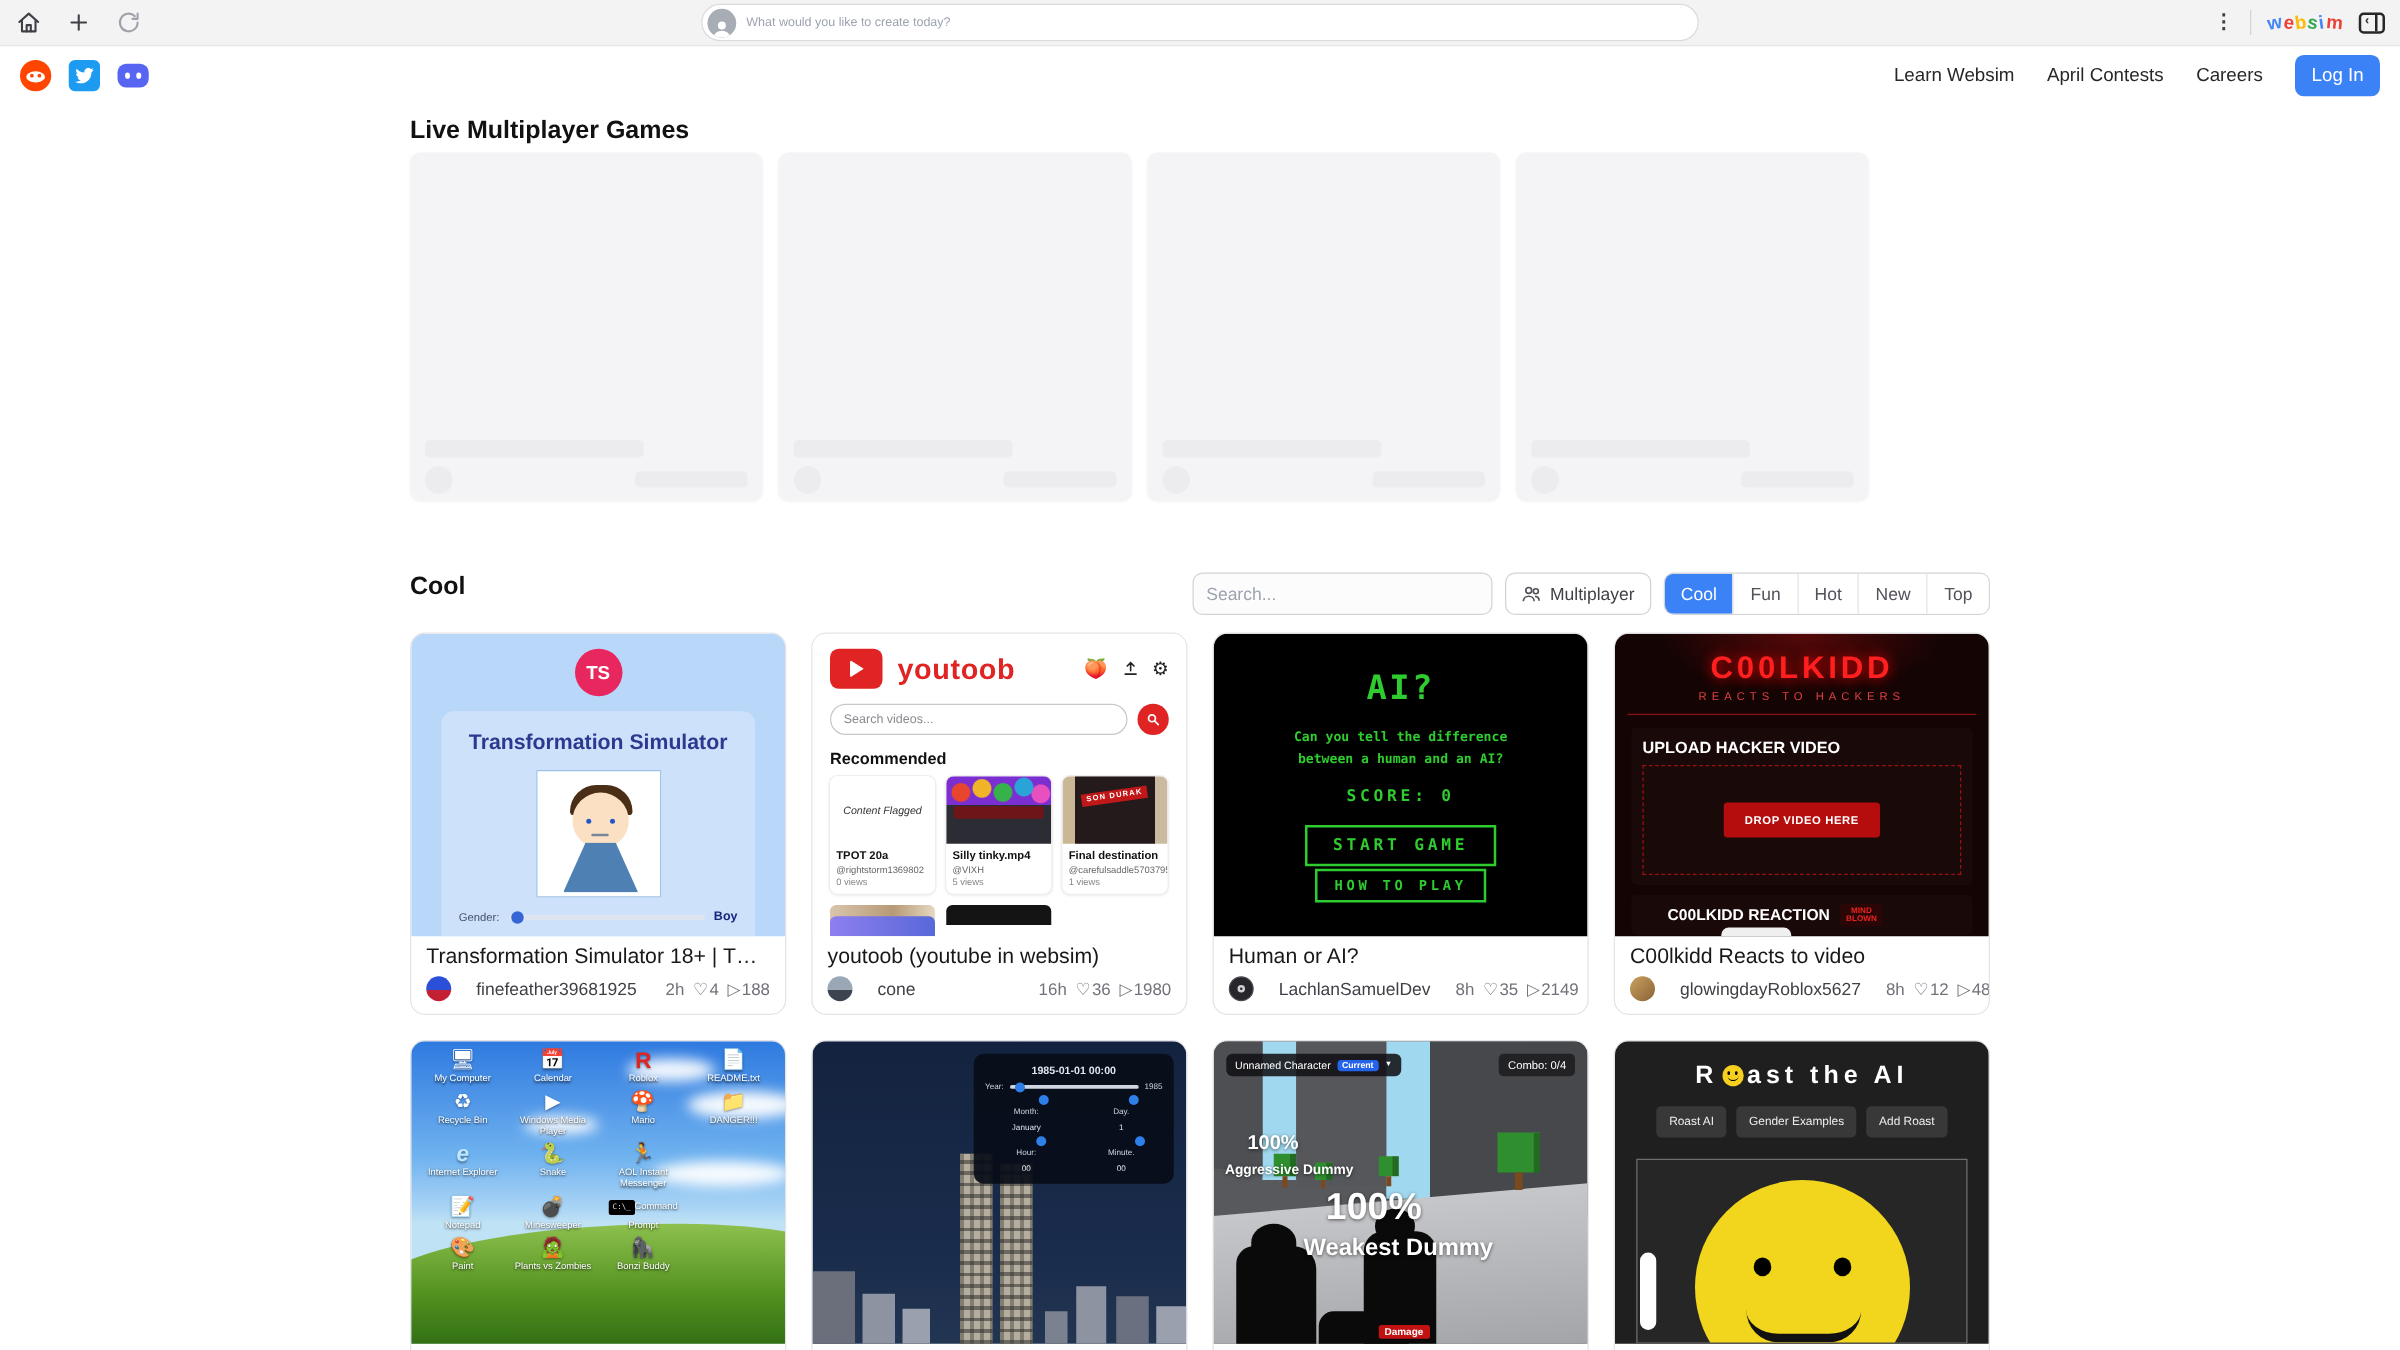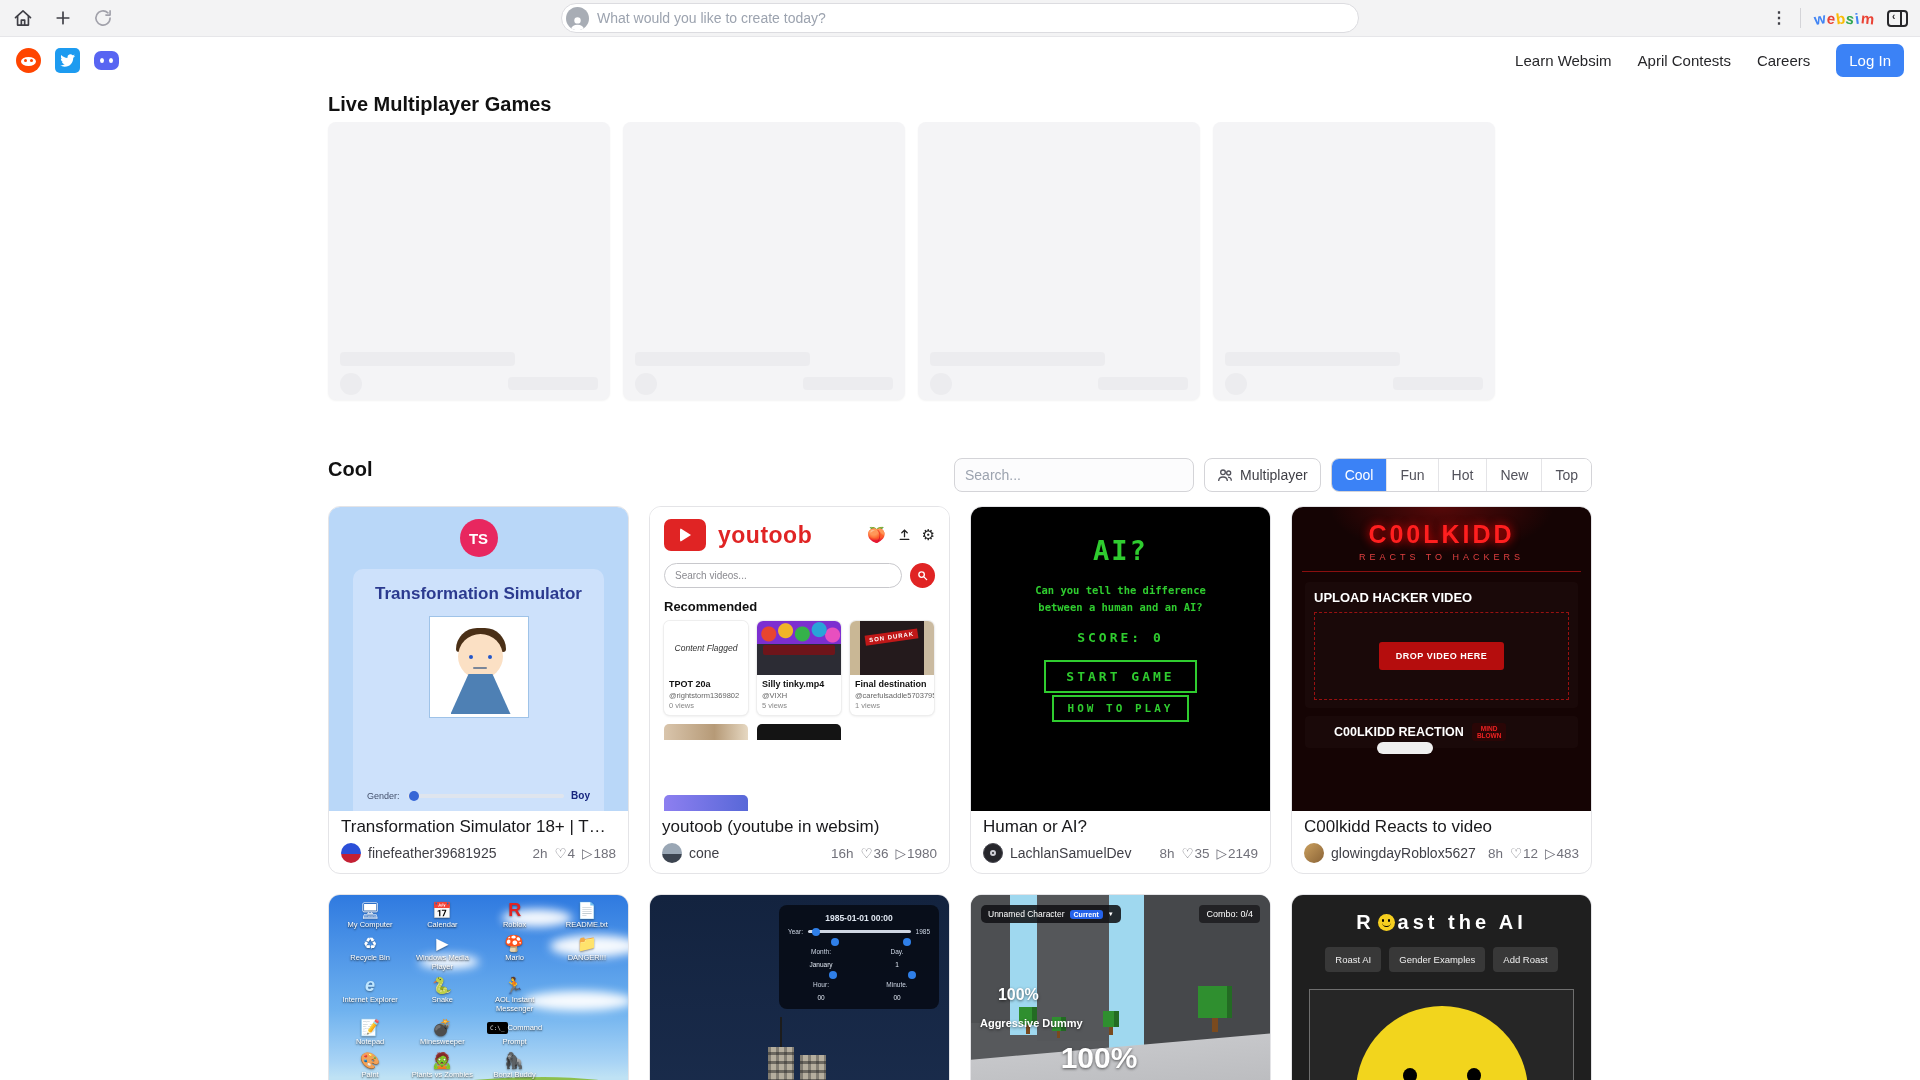--- a/index.html
+++ b/index.html
@@ -10,21 +10,21 @@
   .topbar { position:relative; height:37px; background:#f3f3f4; border-bottom:1px solid #e6e6e9;
     display:flex; align-items:center; padding:0 12px; }
   .tb-left { display:flex; align-items:center; gap:18px; }
   .tb-icon { width:22px; height:22px; display:flex; align-items:center; justify-content:center; cursor:pointer; }
   .tb-search { position:absolute; left:50%; top:3px; transform:translateX(-50%);
     width:798px; height:30px; background:#fff; border:1px solid #dcdce0; border-radius:16px;
     display:flex; align-items:center; padding:0 10px 0 4px; }
   .tb-search .avatar-ph { width:23px; height:23px; border-radius:50%; background:#a8adb5;
     display:flex; align-items:flex-end; justify-content:center; overflow:hidden; flex:none; }
   .tb-search input { border:none; outline:none; background:transparent; flex:1; margin-left:8px;
-    font-size:14px; color:#333; font-family:inherit; }
+    font-size:10px; color:#333; font-family:inherit; }
   .tb-search input::placeholder { color:#9ca3af; }
   .tb-right { margin-left:auto; display:flex; align-items:center; gap:13px; }
   .kebab { font-size:16px; font-weight:bold; color:#3f3f46; letter-spacing:0; cursor:pointer; line-height:1; }
   .tb-divider { width:1px; height:20px; background:#d4d4d8; }
   .websim-logo { display:flex; align-items:center; gap:1px; font-weight:bold; font-size:15px; cursor:pointer; }
   .logo-ch { display:inline-block; }
   .panel-icon { width:21px; height:17px; border:2px solid #27272a; border-radius:4px; position:relative; cursor:pointer; }
   .panel-icon .bar { position:absolute; right:4px; top:0; bottom:0; width:2px; background:#27272a; }
   .panel-icon .chv { position:absolute; left:3px; top:-1px; font-size:10px; color:#27272a; font-weight:bold; }
 
@@ -65,23 +65,23 @@
   .mult-btn { height:34px; display:flex; align-items:center; gap:7px; padding:0 12px; background:#fff;
     border:1px solid #d4d4d8; border-radius:8px; font-size:14px; color:#3f3f46; font-family:inherit; cursor:pointer; }
   .seg { display:flex; height:34px; border:1px solid #d4d4d8; border-radius:8px; overflow:hidden; background:#fff; }
   .seg button { border:none; background:#fff; padding:0 13px; font-size:14px; color:#52525b;
     font-family:inherit; cursor:pointer; border-left:1px solid #e4e4e7; }
   .seg button:first-child { border-left:none; }
   .seg button.active { background:#3b82f6; color:#fff; }
 
   .grid { margin-top:14px; display:grid; grid-template-columns:repeat(4,1fr); gap:20px; }
   .gcard { border:1px solid #e4e4e7; border-radius:12px; overflow:hidden; background:#fff; cursor:pointer; }
-  .gimg { height:304px; position:relative; overflow:hidden; }
+  .gimg { height:242px; position:relative; overflow:hidden; }
   .gtitle { font-size:17px; color:#18181b; padding:6px 12px 2px; white-space:nowrap; overflow:hidden; text-overflow:ellipsis; }
-  .gmeta { display:flex; align-items:center; gap:7px; padding:4px 12px 10px; }
+  .gmeta { display:flex; align-items:center; gap:20px; padding:4px 12px 10px; }
   .gav { width:20px; height:20px; border-radius:50%; flex:none; }
   .gname { font-size:14px; color:#3f3f46; }
   .gstats { margin-left:auto; font-size:13.5px; color:#71717a; display:flex; gap:7px; align-items:center; }
   .gstats i { font-style:normal; margin-right:1px; }
 
   
   .ts-img { background:#b9d7f8; }
   .ts-badge { position:absolute; top:12px; left:50%; transform:translateX(-50%); width:38px; height:38px;
     border-radius:50%; background:#e8275f; color:#fff; font-weight:bold; font-size:15px;
     display:flex; align-items:center; justify-content:center; }

